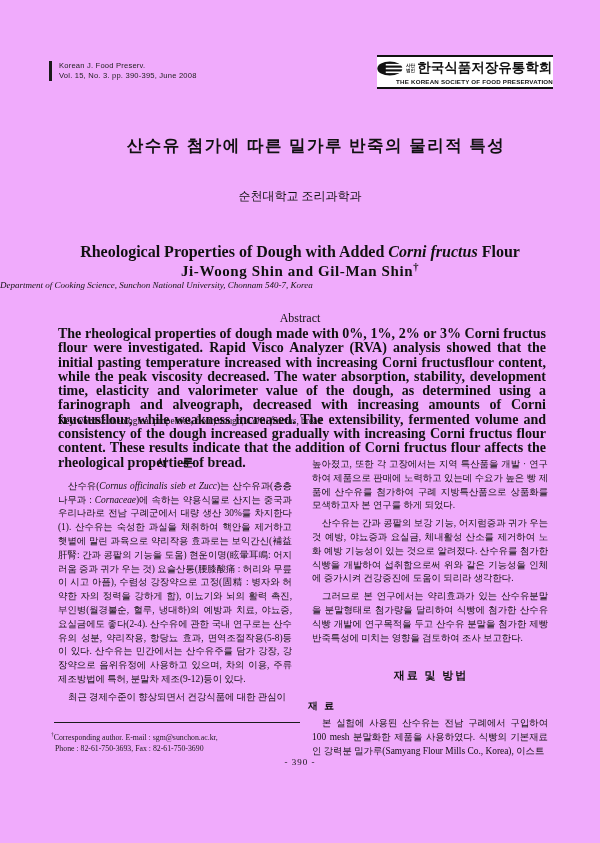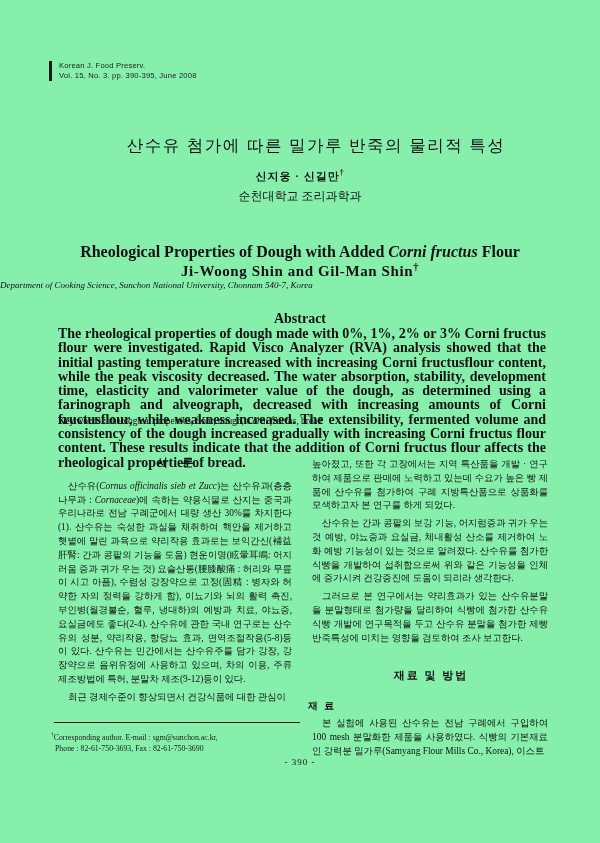--- a/index.html
+++ b/index.html
@@ -1,17 +1,17 @@
 <!DOCTYPE html>
 <html><head>
 <meta charset="utf-8">
 <style>
   html,body { margin:0; padding:0; background:#ffffff; }
   #page {
-    position:relative; width:600px; height:843px; background:#86efac;
+    position:relative; width:600px; height:843px; background:#f0abfc;
     font-family:"Liberation Serif","DejaVu Serif",serif; color:#111;
     overflow:hidden;
   }
   
   .journal-ref {
     position:absolute; left:49px; top:61px;
     border-left:3px solid #1a1a1a; padding-left:7px;
     font-family:"Liberation Sans","DejaVu Sans",sans-serif;
     font-size:7.6px; line-height:10px; color:#222; letter-spacing:0.2px;
   }
@@ -35,31 +35,31 @@
   }
   .soc-en {
     font-family:"Liberation Sans","DejaVu Sans",sans-serif;
     font-size:6.2px; font-weight:bold; text-align:right; letter-spacing:0.2px;
     margin-top:1px; color:#111; white-space:nowrap;
   }
   
   .title-ko {
     position:absolute; left:0; right:16px; top:135px; margin:0; text-align:center;
     font-family:"Liberation Sans","DejaVu Sans",sans-serif;
-    font-size:16.5px; font-weight:normal; letter-spacing:1.5px;padding-left:48px;
+    font-size:16.5px; font-weight:bold; letter-spacing:1.5px;padding-left:48px;
   }
   .authors-ko { position:absolute; left:0; right:0; top:168px; text-align:center; font-size:11px; font-weight:bold; letter-spacing:1px; }
   .affil-ko  { position:absolute; left:0; right:0; top:188px; text-align:center; font-size:12px; }
   .title-en  { position:absolute; left:0; right:0; top:231px; margin:12px; text-align:center; font-size:16px; font-weight:bold; }
   .title-en .bi { font-style:italic; }
   .authors-en { position:absolute; left:0; right:0; top:261px; text-align:center; font-size:15px; font-weight:bold; letter-spacing:0.6px; }
   .affil-en { position:absolute; left:0; right:0; top:280px; text-align:left; font-size:9px; font-style:italic; }
   sup.dg { font-size:70%; vertical-align:super; }
   
-  .abstract-heading { position:absolute; left:0; right:0; top:311px; text-align:center; font-size:14px; font-weight:bold; }
+  .abstract-heading { position:absolute; left:0; right:0; top:311px; text-align:center; font-size:12px; font-weight:normal; }
   .abstract-body {
     position:absolute; left:58px; top:327px; width:488px;
     font-size:14px; line-height:14.3px; font-weight:bold; text-align:justify;
   }
   .keywords { position:absolute; left:58px; top:416px; width:488px; font-size:9.4px; }
   .keywords .kw-label { font-weight:bold; }
   .keywords em { font-style:italic; }
   
   .col { position:absolute; top:454px; font-size:9.4px; line-height:13.8px; text-align:justify; }
   .col-left  { left:54px;  width:242px; }
@@ -82,26 +82,41 @@
 </head>
 <body>
 
 <div id="page">
 
   <div class="journal-ref">
     <div>Korean J. Food Preserv.</div>
     <div>Vol. 15, No. 3. pp. 390-395, June 2008</div>
   </div>
 
+  <div class="society">
+    <div class="society-inner">
+      <span class="logo-mark">
+        <svg viewBox="0 0 40 22" xmlns="http://www.w3.org/2000/svg">
+          <ellipse cx="19" cy="11" rx="18.5" ry="10.5" fill="#111"></ellipse>
+          <rect x="13" y="4.2" width="27" height="2.4" fill="#fff"></rect>
+          <rect x="13" y="9.8" width="27" height="2.4" fill="#fff"></rect>
+          <rect x="13" y="15.4" width="27" height="2.4" fill="#fff"></rect>
+        </svg>
+      </span>
+      <span class="prefix">
+        <span>사단</span>
+        <span>법인</span>
+      </span>
+      <span class="soc-ko">한국식품저장유통학회</span>
+    </div>
+    <div class="soc-en">THE KOREAN SOCIETY OF FOOD PRESERVATION</div>
+  </div>
 
   <h1 class="title-ko">산수유 첨가에 따른 밀가루 반죽의 물리적 특성</h1>
 
-  <div class="authors-ko">
-    <span>신지웅 · 신길만</span><sup class="dg">†</sup>
-  </div>
   <div class="affil-ko">순천대학교 조리과학과</div>
 
   <h2 class="title-en">
     <span>Rheological Properties of Dough with Added </span><em class="bi">Corni fructus</em><span> Flour</span>
   </h2>
   <div class="authors-en">
     <span>Ji-Woong Shin and Gil-Man Shin</span><sup class="dg">†</sup>
   </div>
   <div class="affil-en">Department of Cooking Science, Sunchon National University, Chonnam 540-7, Korea</div>
 

